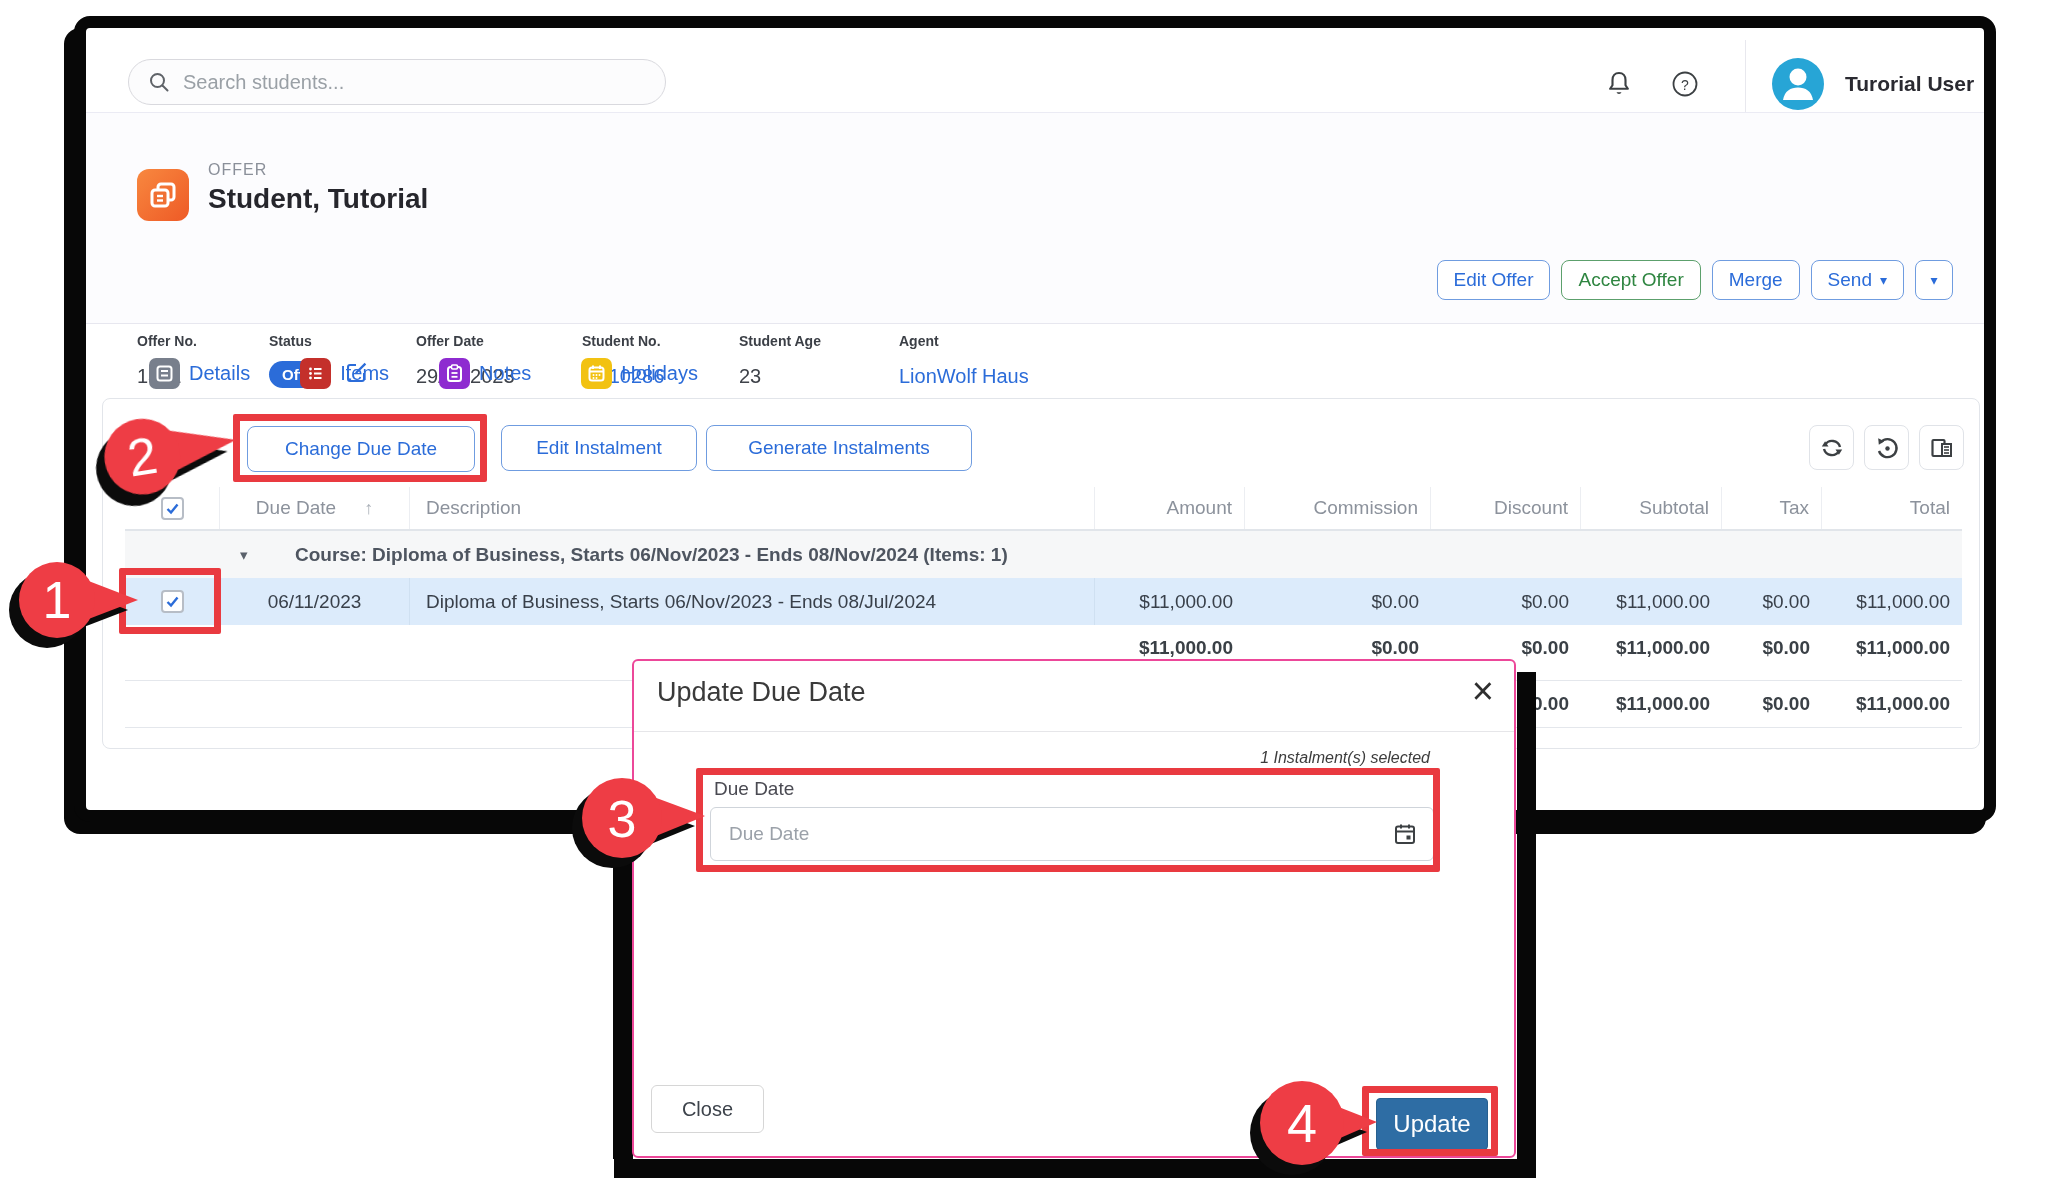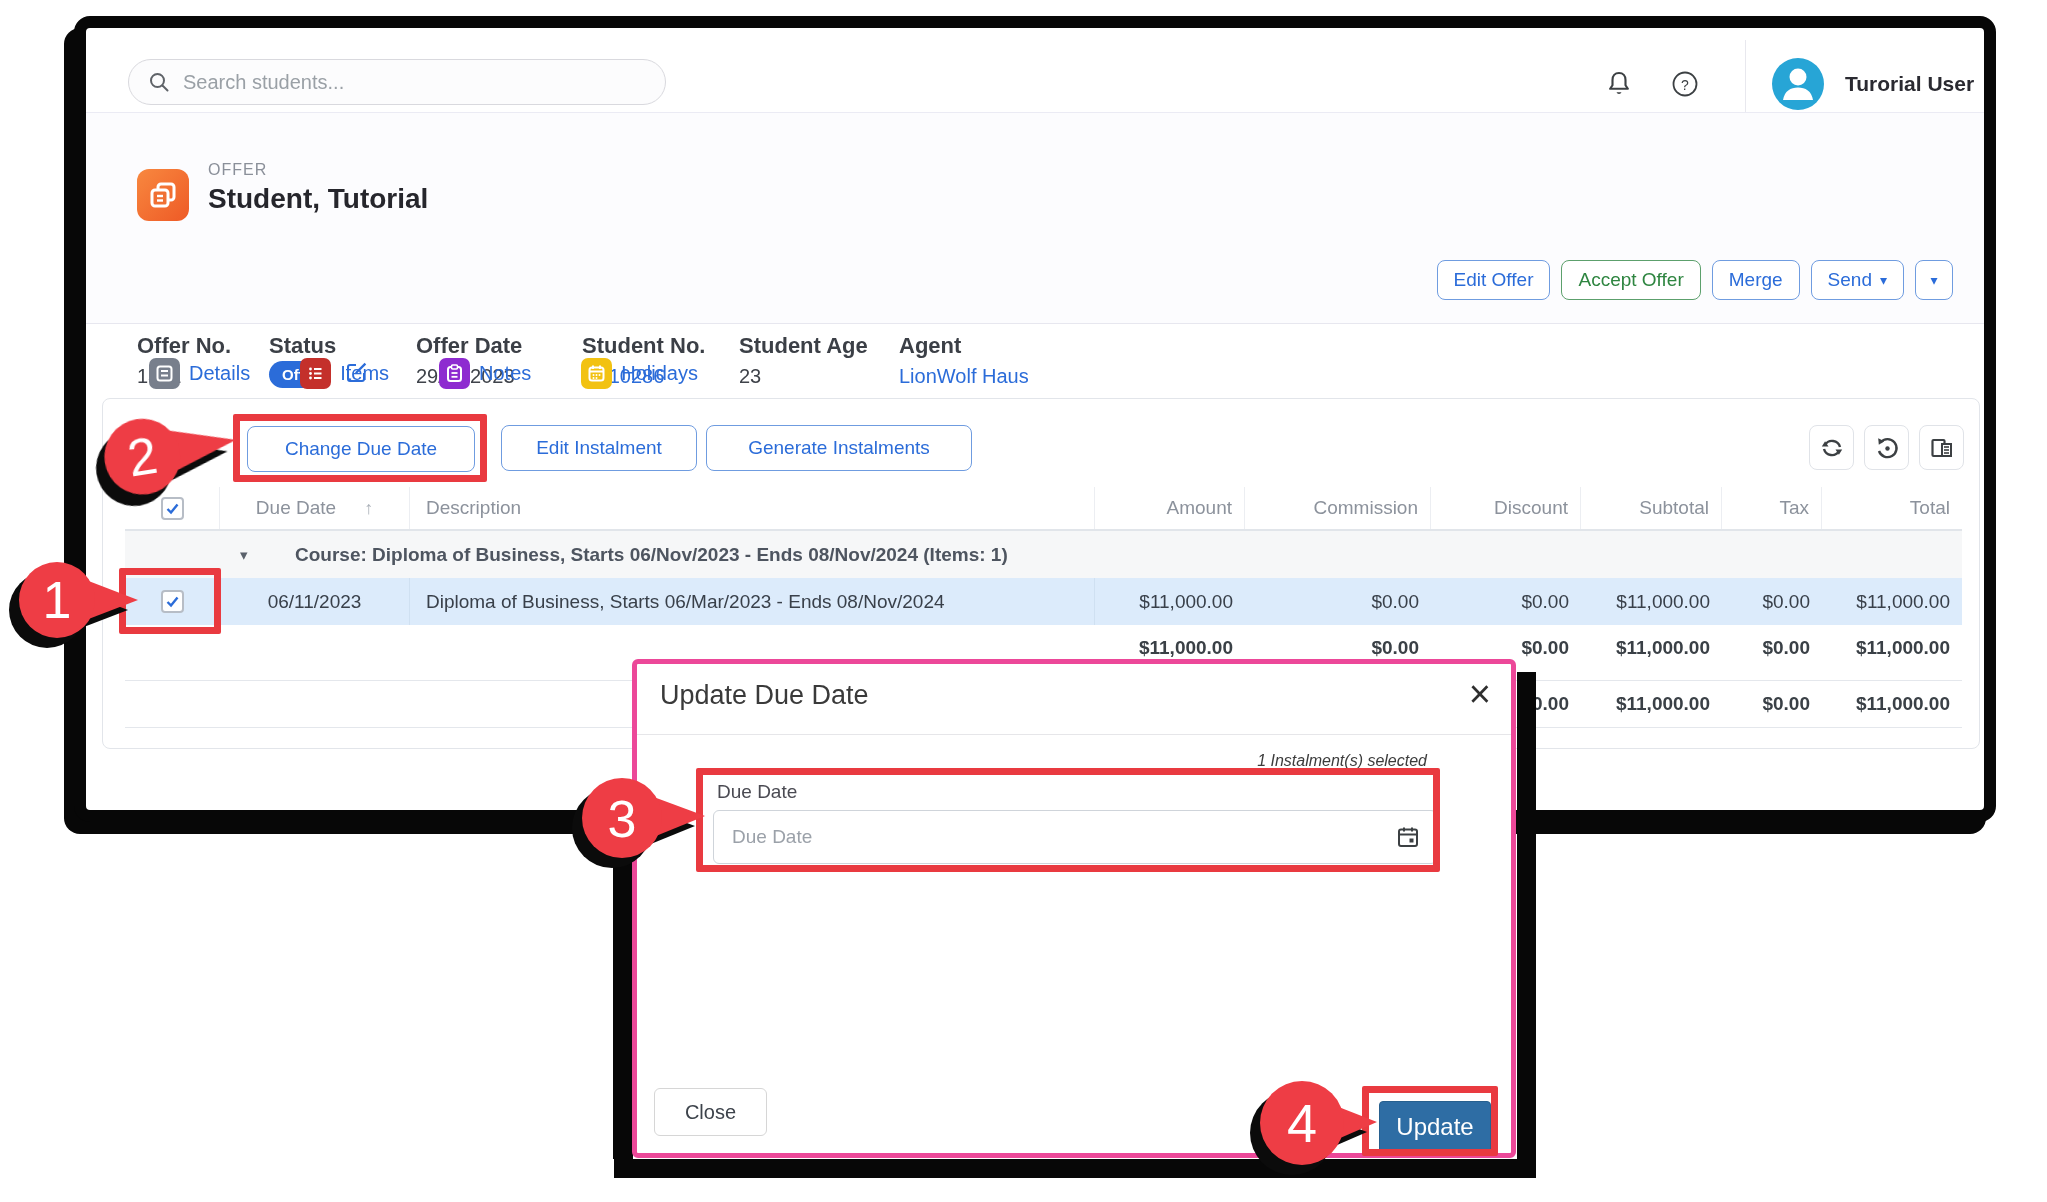--- a/index.html
+++ b/index.html
@@ -33,21 +33,21 @@
                 background:linear-gradient(135deg,#f8883f,#ee5a26); display:flex; align-items:center; justify-content:center; }
   .offer-kicker { position:absolute; left:122px; top:48px; font-size:16px; color:#8a8f99; letter-spacing:1px; }
   .offer-title  { position:absolute; left:122px; top:70px; font-size:28px; font-weight:bold; color:#26262c; }
   .actions { position:absolute; right:31px; top:147px; display:flex; gap:11px; }
   .btn { height:40px; border-radius:8px; background:#fff; font-size:19px; display:flex;
          align-items:center; justify-content:center; padding:0 16px; cursor:pointer;
          border:1px solid #6f9ce0; color:#2b6cd9; white-space:nowrap; }
   .btn.green { border-color:#5ca06c; color:#2e8540; }
   .btn .caret { font-size:14px; margin-left:8px; }
   .btn.caret-only { width:38px; padding:0; }
-  .field-label { position:absolute; top:220px; font-size:22px; font-weight:bold; color:#3b3f46; }
+  .field-label { position:absolute; top:220px; font-size:14px; font-weight:bold; color:#3b3f46; }
   .field-value { position:absolute; top:252px; font-size:20px; color:#3f434a; }
   .field-value.link { color:#2b6cd9; }
   .badge { display:inline-block; background:#2b6cd9; color:#fff; font-size:15px; font-weight:bold;
            padding:5px 13px; border-radius:14px; }
   .edit-status { display:inline-block; margin-left:10px; vertical-align:top; cursor:pointer; }
 
   
   .tabs { position:absolute; left:51px; top:319px; height:53px; display:flex; gap:26px; z-index:3; }
   .tab { display:flex; align-items:center; gap:9px; padding:0 12px; font-size:20px; color:#2b6cd9; cursor:pointer; }
   .tab.active { background:#fff; border:1px solid #dcdfe4; border-bottom:none;
@@ -85,21 +85,21 @@
   .total-row { position:absolute; left:22px; top:281px; width:1837px; height:48px;
                border-top:1px solid #e4e7ec; border-bottom:1px solid #e4e7ec;
                font-size:19px; font-weight:bold; color:#3a4046; }
   .total-row > div { display:flex; align-items:center; }
 
   .checkbox { width:23px; height:23px; background:#fff; border:2px solid #b7bdc6; border-radius:4px;
               display:flex; align-items:center; justify-content:center; cursor:pointer; }
 
   
   .modal { position:absolute; left:632px; top:659px; width:884px; height:499px; background:#fff;
-           border:5px solid #ec4899; border-radius:6px; z-index:30; }
+           border:2px solid #ec4899; border-radius:6px; z-index:30; }
   .modal-title { position:absolute; left:23px; top:16px; font-size:27px; color:#3a3a3a; }
   .modal-close { position:absolute; right:20px; top:4px; font-size:38px; color:#2f2f2f; cursor:pointer; line-height:1.4; }
   .modal-divider { position:absolute; left:0; top:70px; width:100%; height:1px; background:#e6e6e9; }
   .modal-note { position:absolute; right:84px; top:88px; font-style:italic; font-size:16px; color:#3c3c3c; }
   .modal-field-label { position:absolute; left:80px; top:117px; font-size:19px; color:#4a4a52; }
   .modal-input { position:absolute; left:76px; top:146px; width:724px; height:54px; border:1px solid #cfd4da;
                  border-radius:6px; display:flex; align-items:center; padding:0 16px 0 18px; background:#fff; }
   .modal-input input { border:none; outline:none; flex:1; font-size:19px; color:#3c4043; font-family:"Liberation Sans",sans-serif; }
   .modal-input input::placeholder { color:#9ba1a9; }
   .close-btn { position:absolute; left:17px; top:424px; width:113px; height:48px; background:#fff;
@@ -317,21 +317,21 @@
 
           <div class="trow data-row">
             <div class="cell-center">
               <span class="checkbox">
                 <svg width="15" height="15" viewBox="0 0 15 15">
                     <polyline points="2.5,8 6,11.5 12.5,3.5" fill="none" stroke="#2b6cd9" stroke-width="2.4"></polyline>
                   </svg>
               </span>
             </div>
             <div class="cell-center">06/11/2023</div>
-            <div class="cell-left">Diploma of Business, Starts 06/Mar/2023 - Ends 08/Nov/2024</div>
+            <div class="cell-left">Diploma of Business, Starts 06/Nov/2023 - Ends 08/Jul/2024</div>
             <div class="num">$11,000.00</div>
             <div class="num">$0.00</div>
             <div class="num">$0.00</div>
             <div class="num">$11,000.00</div>
             <div class="num">$0.00</div>
             <div class="num">$11,000.00</div>
           </div>
 
           <div class="trow subtotal-row">
             <div></div>

